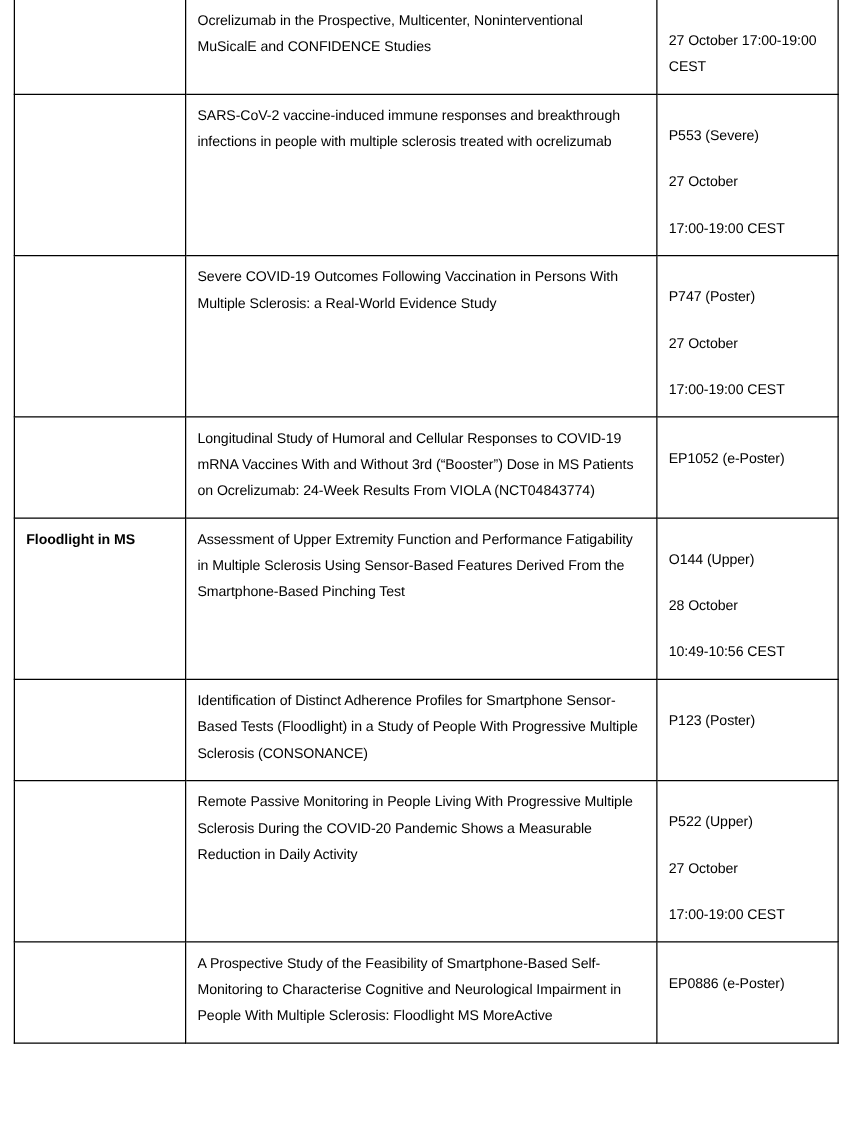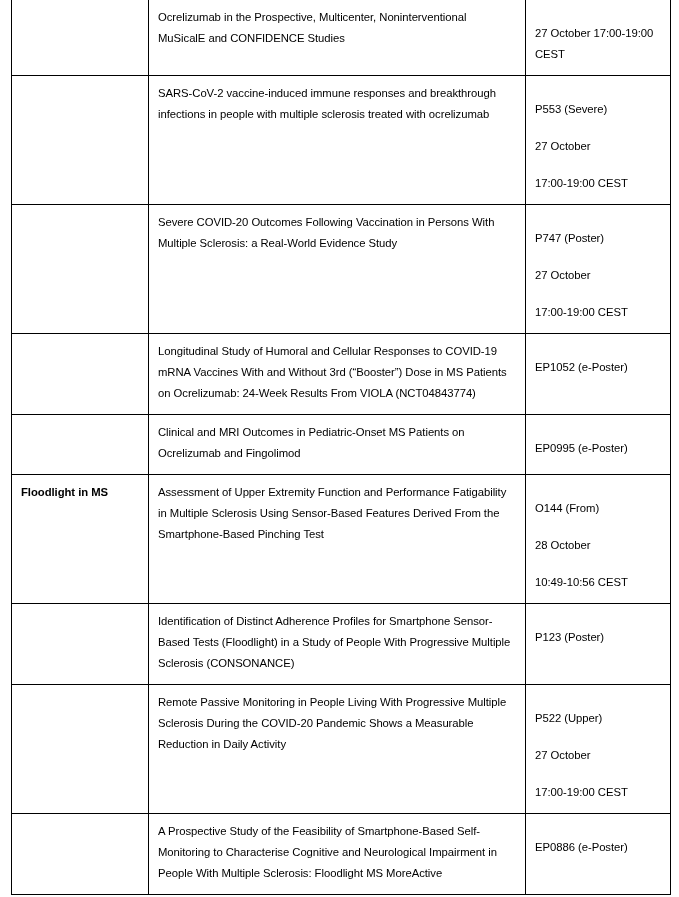--- a/index.html
+++ b/index.html
@@ -85,46 +85,39 @@
           <td class="topic"></td>
           <td class="title pad-md">SARS-CoV-2 vaccine-induced immune responses and breakthrough infections in people with multiple sclerosis treated with ocrelizumab</td>
           <td class="session">
             <div class="sline">P553 (Severe)</div>
             <div class="sline">27 October</div>
             <div class="sline">17:00-19:00 CEST</div>
           </td>
         </tr>
         <tr>
           <td class="topic"></td>
-          <td class="title pad-md">Severe COVID-20 Outcomes Following Vaccination in Persons With Multiple Sclerosis: a Real-World Evidence Study</td>
+          <td class="title pad-md">Severe COVID-19 Outcomes Following Vaccination in Persons With Multiple Sclerosis: a Real-World Evidence Study</td>
           <td class="session">
             <div class="sline">P747 (Poster)</div>
             <div class="sline">27 October</div>
             <div class="sline">17:00-19:00 CEST</div>
           </td>
         </tr>
         <tr>
           <td class="topic"></td>
           <td class="title pad-sm">Longitudinal Study of Humoral and Cellular Responses to COVID-19 mRNA Vaccines With and Without 3rd (“Booster”) Dose in MS Patients on Ocrelizumab: 24-Week Results From VIOLA (NCT04843774)</td>
           <td class="session">
             <div class="sline">EP1052 (e-Poster)</div>
           </td>
         </tr>
         <tr>
-          <td class="topic"></td>
-          <td class="title pad-xl">Clinical and MRI Outcomes in Pediatric-Onset MS Patients on Ocrelizumab and Fingolimod</td>
-          <td class="session">
-            <div class="sline">EP0995 (e-Poster)</div>
-          </td>
-        </tr>
-        <tr>
           <td class="topic">Floodlight in MS</td>
           <td class="title pad-sm">Assessment of Upper Extremity Function and Performance Fatigability in Multiple Sclerosis Using Sensor-Based Features Derived From the Smartphone-Based Pinching Test</td>
           <td class="session">
-            <div class="sline">O144 (From)</div>
+            <div class="sline">O144 (Upper)</div>
             <div class="sline">28 October</div>
             <div class="sline">10:49-10:56 CEST</div>
           </td>
         </tr>
         <tr>
           <td class="topic"></td>
           <td class="title pad-sm">Identification of Distinct Adherence Profiles for Smartphone Sensor-Based Tests (Floodlight) in a Study of People With Progressive Multiple Sclerosis (CONSONANCE)</td>
           <td class="session">
             <div class="sline">P123 (Poster)</div>
           </td>

